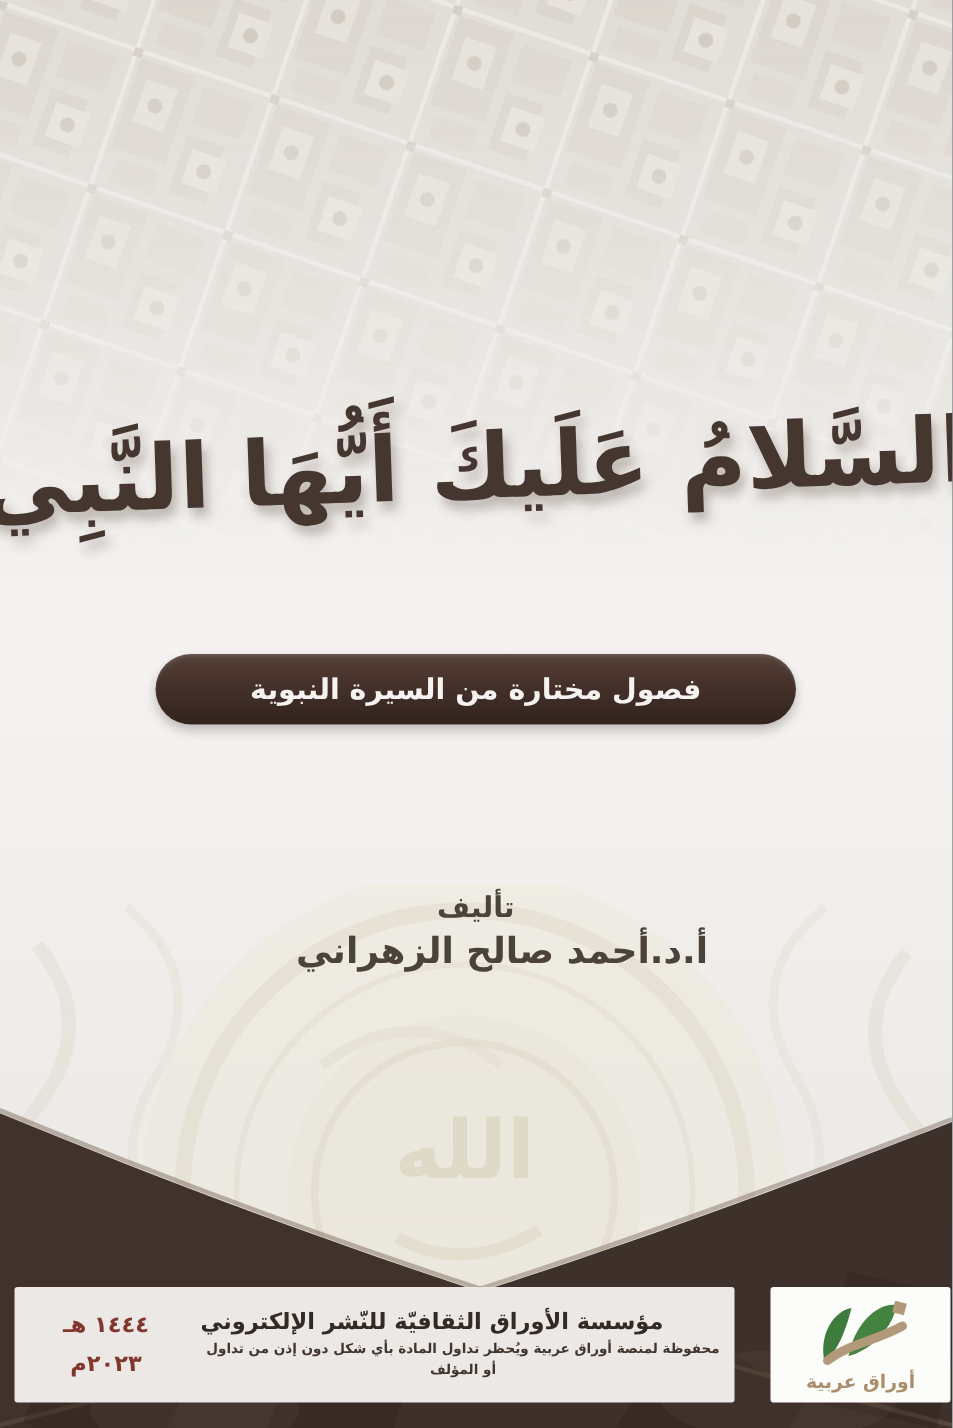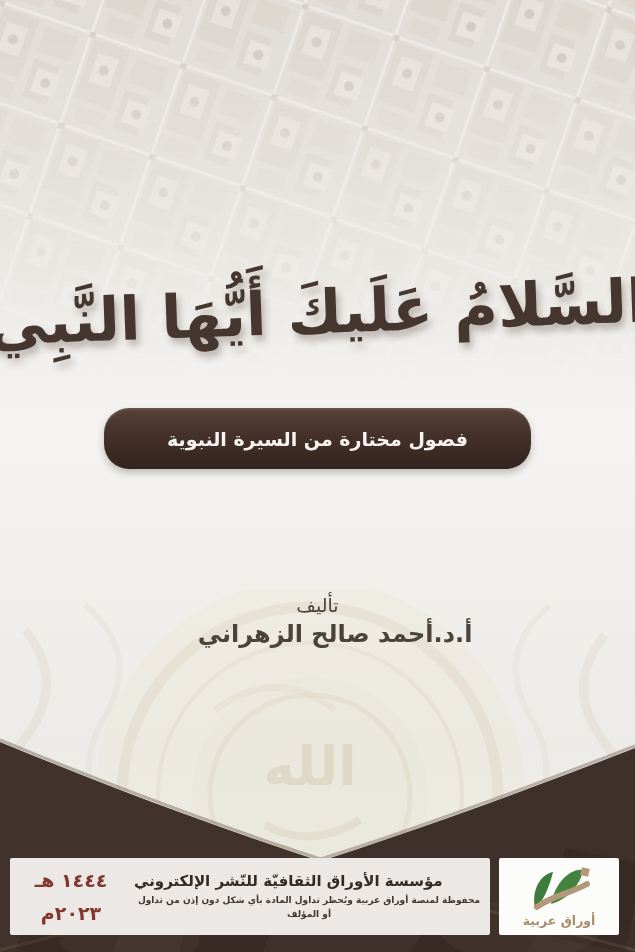--- a/index.html
+++ b/index.html
@@ -17,61 +17,61 @@
     position:absolute;top:212px;left:0;width:635px;height:200px;
     display:flex;align-items:center;justify-content:center;
     font-size:60px;font-weight:bold;color:#463630;white-space:nowrap;
     text-shadow:3px 6px 7px rgba(70,50,40,.30);
     transform:rotate(-2deg);
     z-index:4;
   }
 
   
   .ribbon{
-    position:absolute;left:104px;top:408px;width:427px;height:61px;
+    position:absolute;left:104px;top:436px;width:427px;height:47px;
     border-radius:25px;
     background:linear-gradient(180deg,#56423a 0%,#46322b 40%,#33231e 100%);
     box-shadow:0 4px 7px rgba(40,25,18,.25), inset 0 2px 2px rgba(255,255,255,.10);
     display:flex;align-items:center;justify-content:center;
     z-index:4;
     text-align:right;
   }
   .ribbon .ribbon-label{
     color:#f6f3f0;font-size:19px;font-weight:bold;letter-spacing:0;
   }
 
   
   .byline{
     position:absolute;left:0;top:594px;width:635px;text-align:center;
     color:#4b423a;z-index:4;
   }
-  .byline .byline-label{font-size:19px;font-weight:normal;margin-bottom:4px;}
+  .byline .byline-label{font-size:19px;font-weight:bold;margin-bottom:4px;}
   .byline .author{font-size:24px;font-weight:bold;padding-left:35px;}
 
   
   .footer-strip{
     position:absolute;left:10px;top:858px;width:480px;height:77px;
     background:#ebe8e5;border-radius:2px;
     display:flex;flex-direction:row;direction:rtl;
     z-index:6;
   }
   .pub-block{
     flex:1;display:flex;flex-direction:column;align-items:flex-end;justify-content:center;
     padding:4px 6px 4px 2px;text-align:center;
   }
   .pub-title{font-size:15px;font-weight:bold;color:#332a24;margin-bottom:4px;}
   .rights{font-size:9px;font-weight:bold;color:#41362e;line-height:1.5;}
   .dates-block{
     width:122px;display:flex;flex-direction:column;align-items:center;justify-content:center;
-    color:#82362e;font-weight:bold;font-size:19px;line-height:1.7;
+    color:#82362e;font-weight:bold;font-size:15px;line-height:1.7;
   }
 
   
   .logo-box{
-    position:absolute;left:499px;top:858px;width:120px;height:77px;
+    position:absolute;left:514px;top:858px;width:120px;height:77px;
     background:#fcfcfb;border-radius:2px;
     display:flex;flex-direction:column;align-items:center;justify-content:center;
     z-index:6;
   }
   .logo-wordmark{font-size:12.5px;font-weight:bold;color:#aa8d6b;margin-top:1px;}
 </style>
 </head>
 <body>
 
 <div class="cover">

